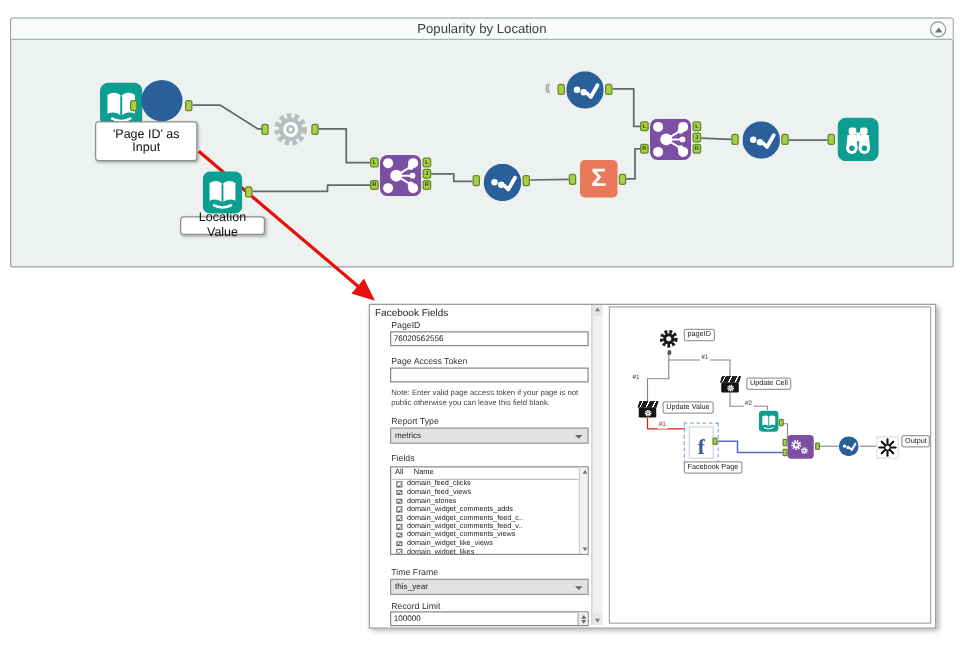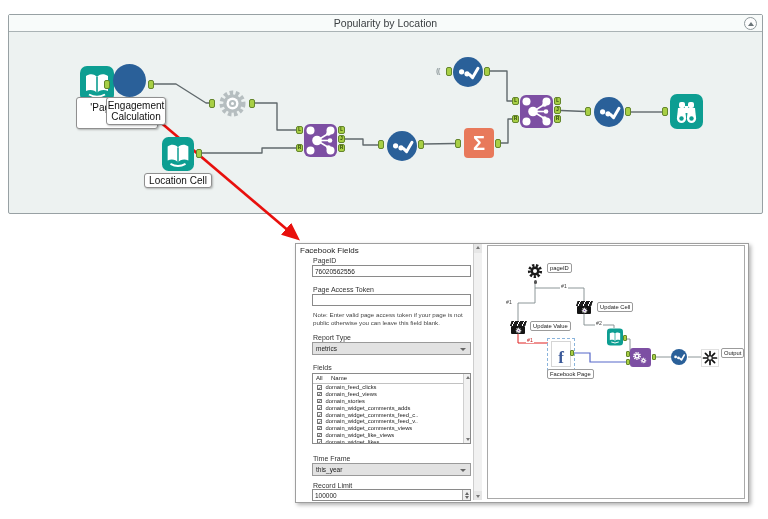--- a/index.html
+++ b/index.html
@@ -280,37 +280,36 @@
     <svg width="34" height="36">
         <use href="#sym-book"></use>
       </svg>
   </div>
   <div class="anc" style="left:116px;top:80px"></div>
   <div class="nodelabel" style="left:76px;top:97px;width:82px;height:32px">'Page ID' as Input</div>
 
   <div class="node circle-tool" style="left:113px;top:64px;width:33px;height:33px"></div>
   <div class="anc" style="left:104px;top:80px"></div>
   <div class="anc" style="left:148px;top:80px"></div>
-  <div class="nodelabel" style="left:106px;top:97px;width:60px;height:28px">Engagement Calculation</div>
 
   <div class="node" style="left:217px;top:88px;width:31px;height:31px">
     <svg width="31" height="31">
         <use href="#sym-gear"></use>
       </svg>
   </div>
   <div class="anc" style="left:209px;top:99px"></div>
   <div class="anc" style="left:249px;top:99px"></div>
 
   <div class="node" style="left:162px;top:137px;width:32px;height:34px">
     <svg width="32" height="34">
         <use href="#sym-book"></use>
       </svg>
   </div>
   <div class="anc" style="left:196px;top:149px"></div>
-  <div class="nodelabel" style="left:144px;top:173px;width:68px;height:15px">Location Cell</div>
+  <div class="nodelabel" style="left:144px;top:173px;width:68px;height:15px">Location Value</div>
 
   <div class="node" style="left:304px;top:124px;width:33px;height:33px">
     <svg width="33" height="33">
         <use href="#sym-join"></use>
       </svg>
   </div>
   <div class="janc" style="left:296px;top:126px">L</div>
   <div class="janc" style="left:296px;top:144px">R</div>
   <div class="janc" style="left:338px;top:126px">L</div>
   <div class="janc" style="left:338px;top:135px">J</div>

